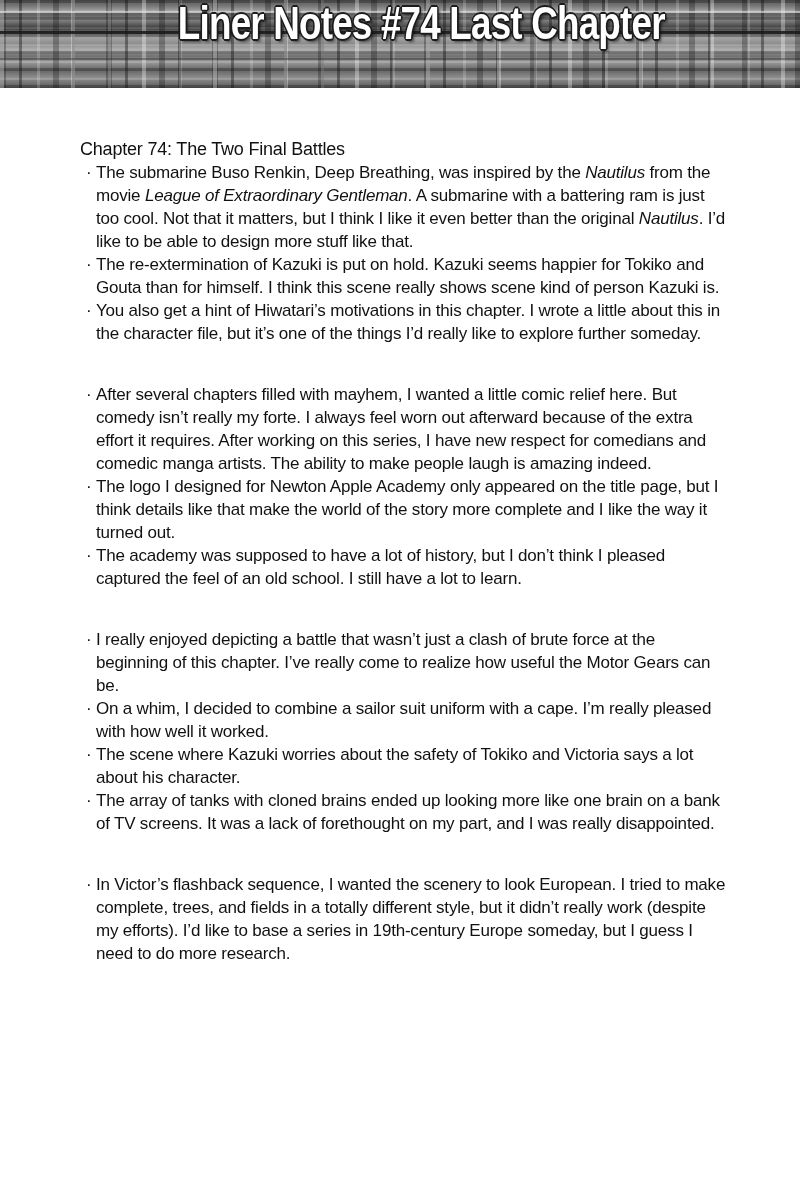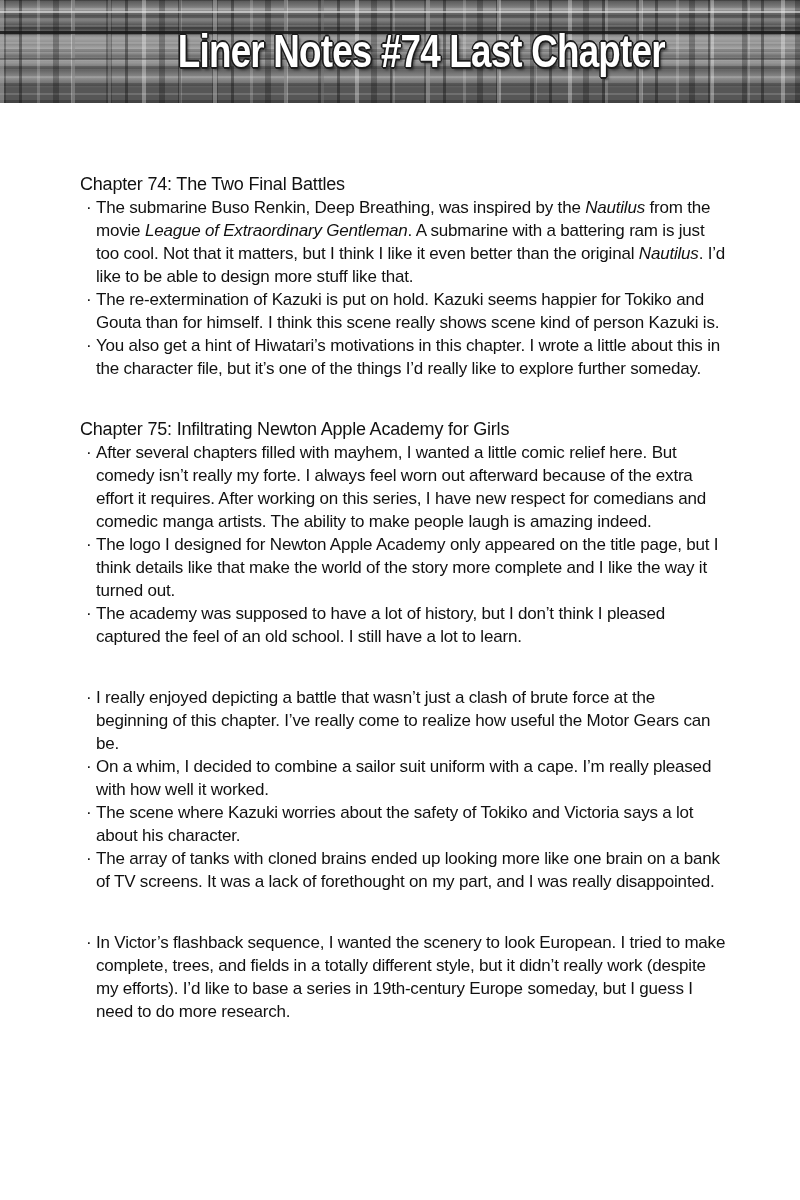--- a/index.html
+++ b/index.html
@@ -7,24 +7,24 @@
     width: 800px; height: 1200px;
     background: var(--page-bg, #ffffff);
     color: var(--text, #111111);
     font-family: "Liberation Sans", sans-serif;
     overflow: hidden;
   }
 
   
   .banner {
     position: relative;
-    height: 103px;
+    height: 88px;
     background-color: var(--banner-base, #8a8a8a);
     display: flex;
-    align-items: center;
+    align-items: flex-start;
     justify-content: center;
     overflow: hidden;
   }
   .banner-texture {
     position: absolute; inset: 0;
     background-image:
       
       linear-gradient(180deg,
         rgba(0,0,0,0.0) 0px, rgba(0,0,0,0.0) 11px,
         rgba(245,245,245,0.55) 11px, rgba(245,245,245,0.55) 13px,
@@ -79,21 +79,21 @@
      -1px -1px 0 var(--title-outline, #1c1c1c),
       1px -1px 0 var(--title-outline, #1c1c1c),
      -1px 1px 0 var(--title-outline, #1c1c1c),
       3px 3px 3px rgba(0,0,0,0.55);
   }
 
   
   .content {
     width: 648px;
     margin-left: 80px;
-    padding-top: 70px;
+    padding-top: 50px;
     font-size: 17px;
     line-height: 23px;
     letter-spacing: -0.2px;
   }
   .chapter-section { margin: 0 0 38px 0; }
   .chapter-section:last-child { margin-bottom: 0; }
   .chapter-heading {
     font-size: 18px;
     line-height: 23px;
     font-weight: normal;
@@ -127,21 +127,20 @@
       <div class="bullet">
         <span class="dot">·</span>
         <p class="btext"><span>The re-extermination of Kazuki is put on hold. Kazuki seems happier for Tokiko and Gouta than for himself. I think this scene really shows scene kind of person Kazuki is.</span></p>
       </div>
       <div class="bullet">
         <span class="dot">·</span>
         <p class="btext"><span>You also get a hint of Hiwatari’s motivations in this chapter. I wrote a little about this in the character file, but it’s one of the things I’d really like to explore further someday.</span></p>
       </div>
     </section>
     <section class="chapter-section">
-      <h2 class="chapter-heading">Chapter 75: Infiltrating Newton Apple Academy for Girls</h2>
       <div class="bullet">
         <span class="dot">·</span>
         <p class="btext"><span>After several chapters filled with mayhem, I wanted a little comic relief here. But comedy isn’t really my forte. I always feel worn out afterward because of the extra effort it requires. After working on this series, I have new respect for comedians and comedic manga artists. The ability to make people laugh is amazing indeed.</span></p>
       </div>
       <div class="bullet">
         <span class="dot">·</span>
         <p class="btext"><span>The logo I designed for Newton Apple Academy only appeared on the title page, but I think details like that make the world of the story more complete and I like the way it turned out.</span></p>
       </div>
       <div class="bullet">
         <span class="dot">·</span>

